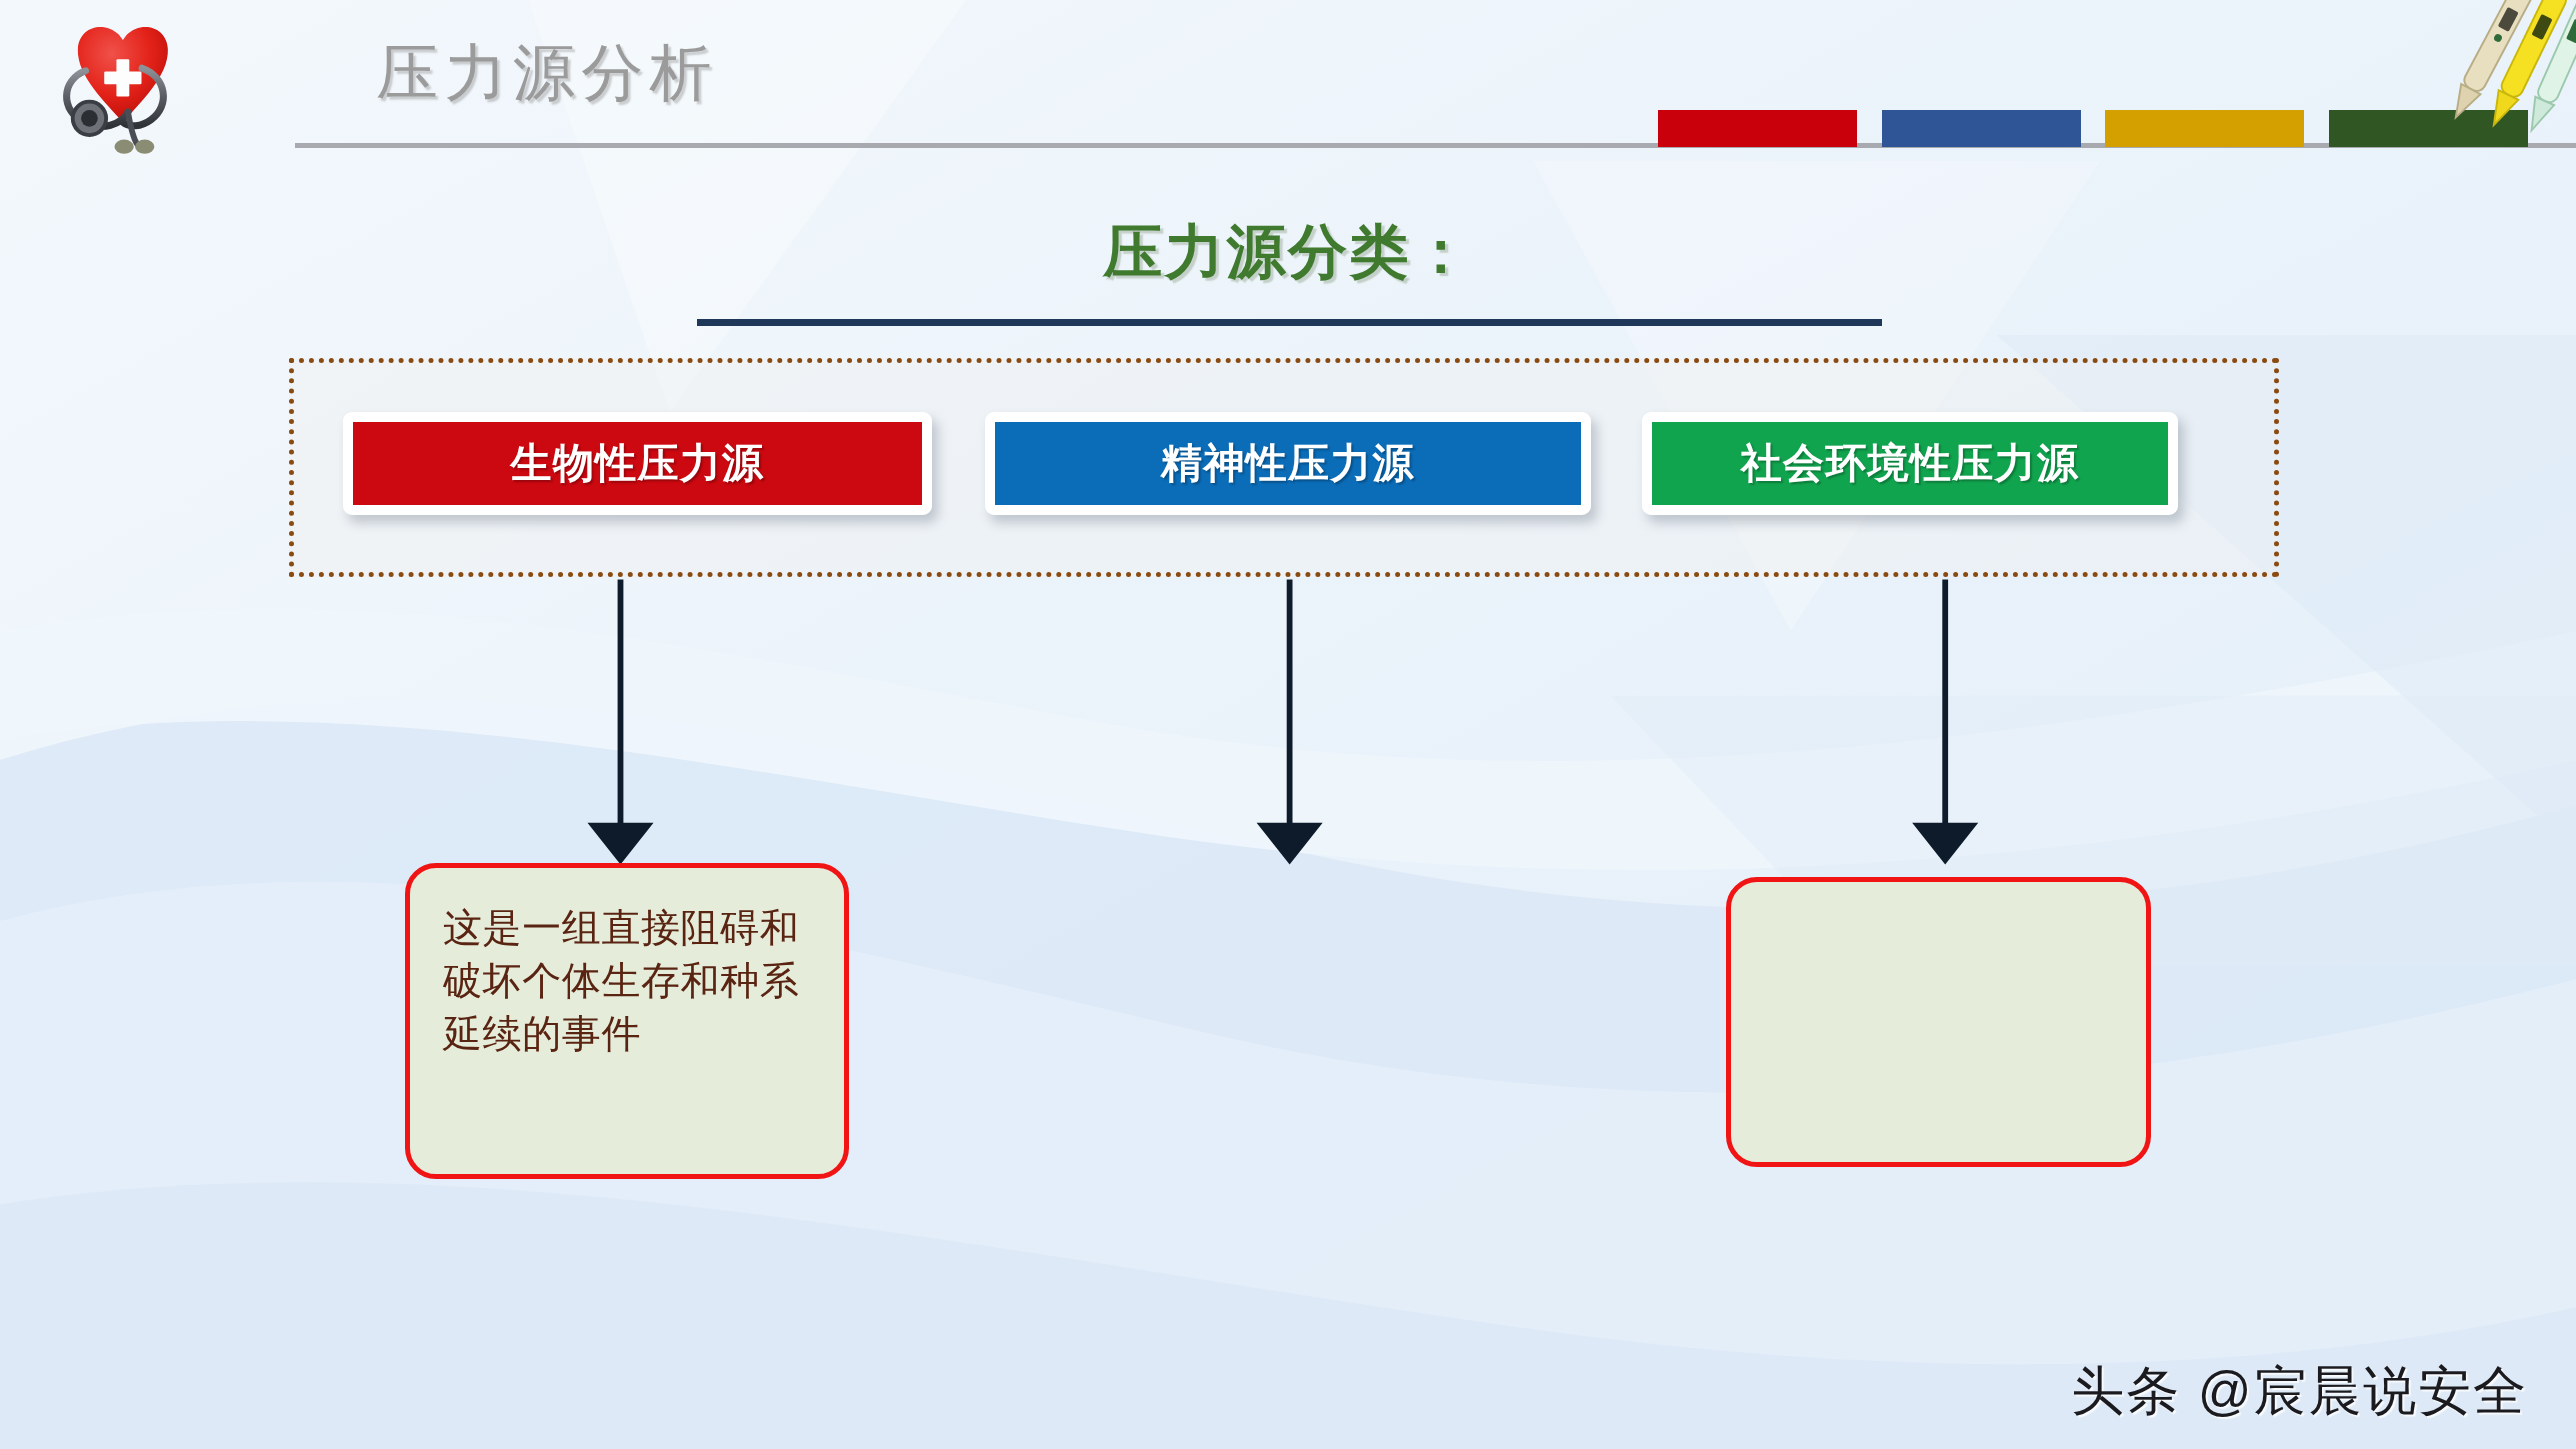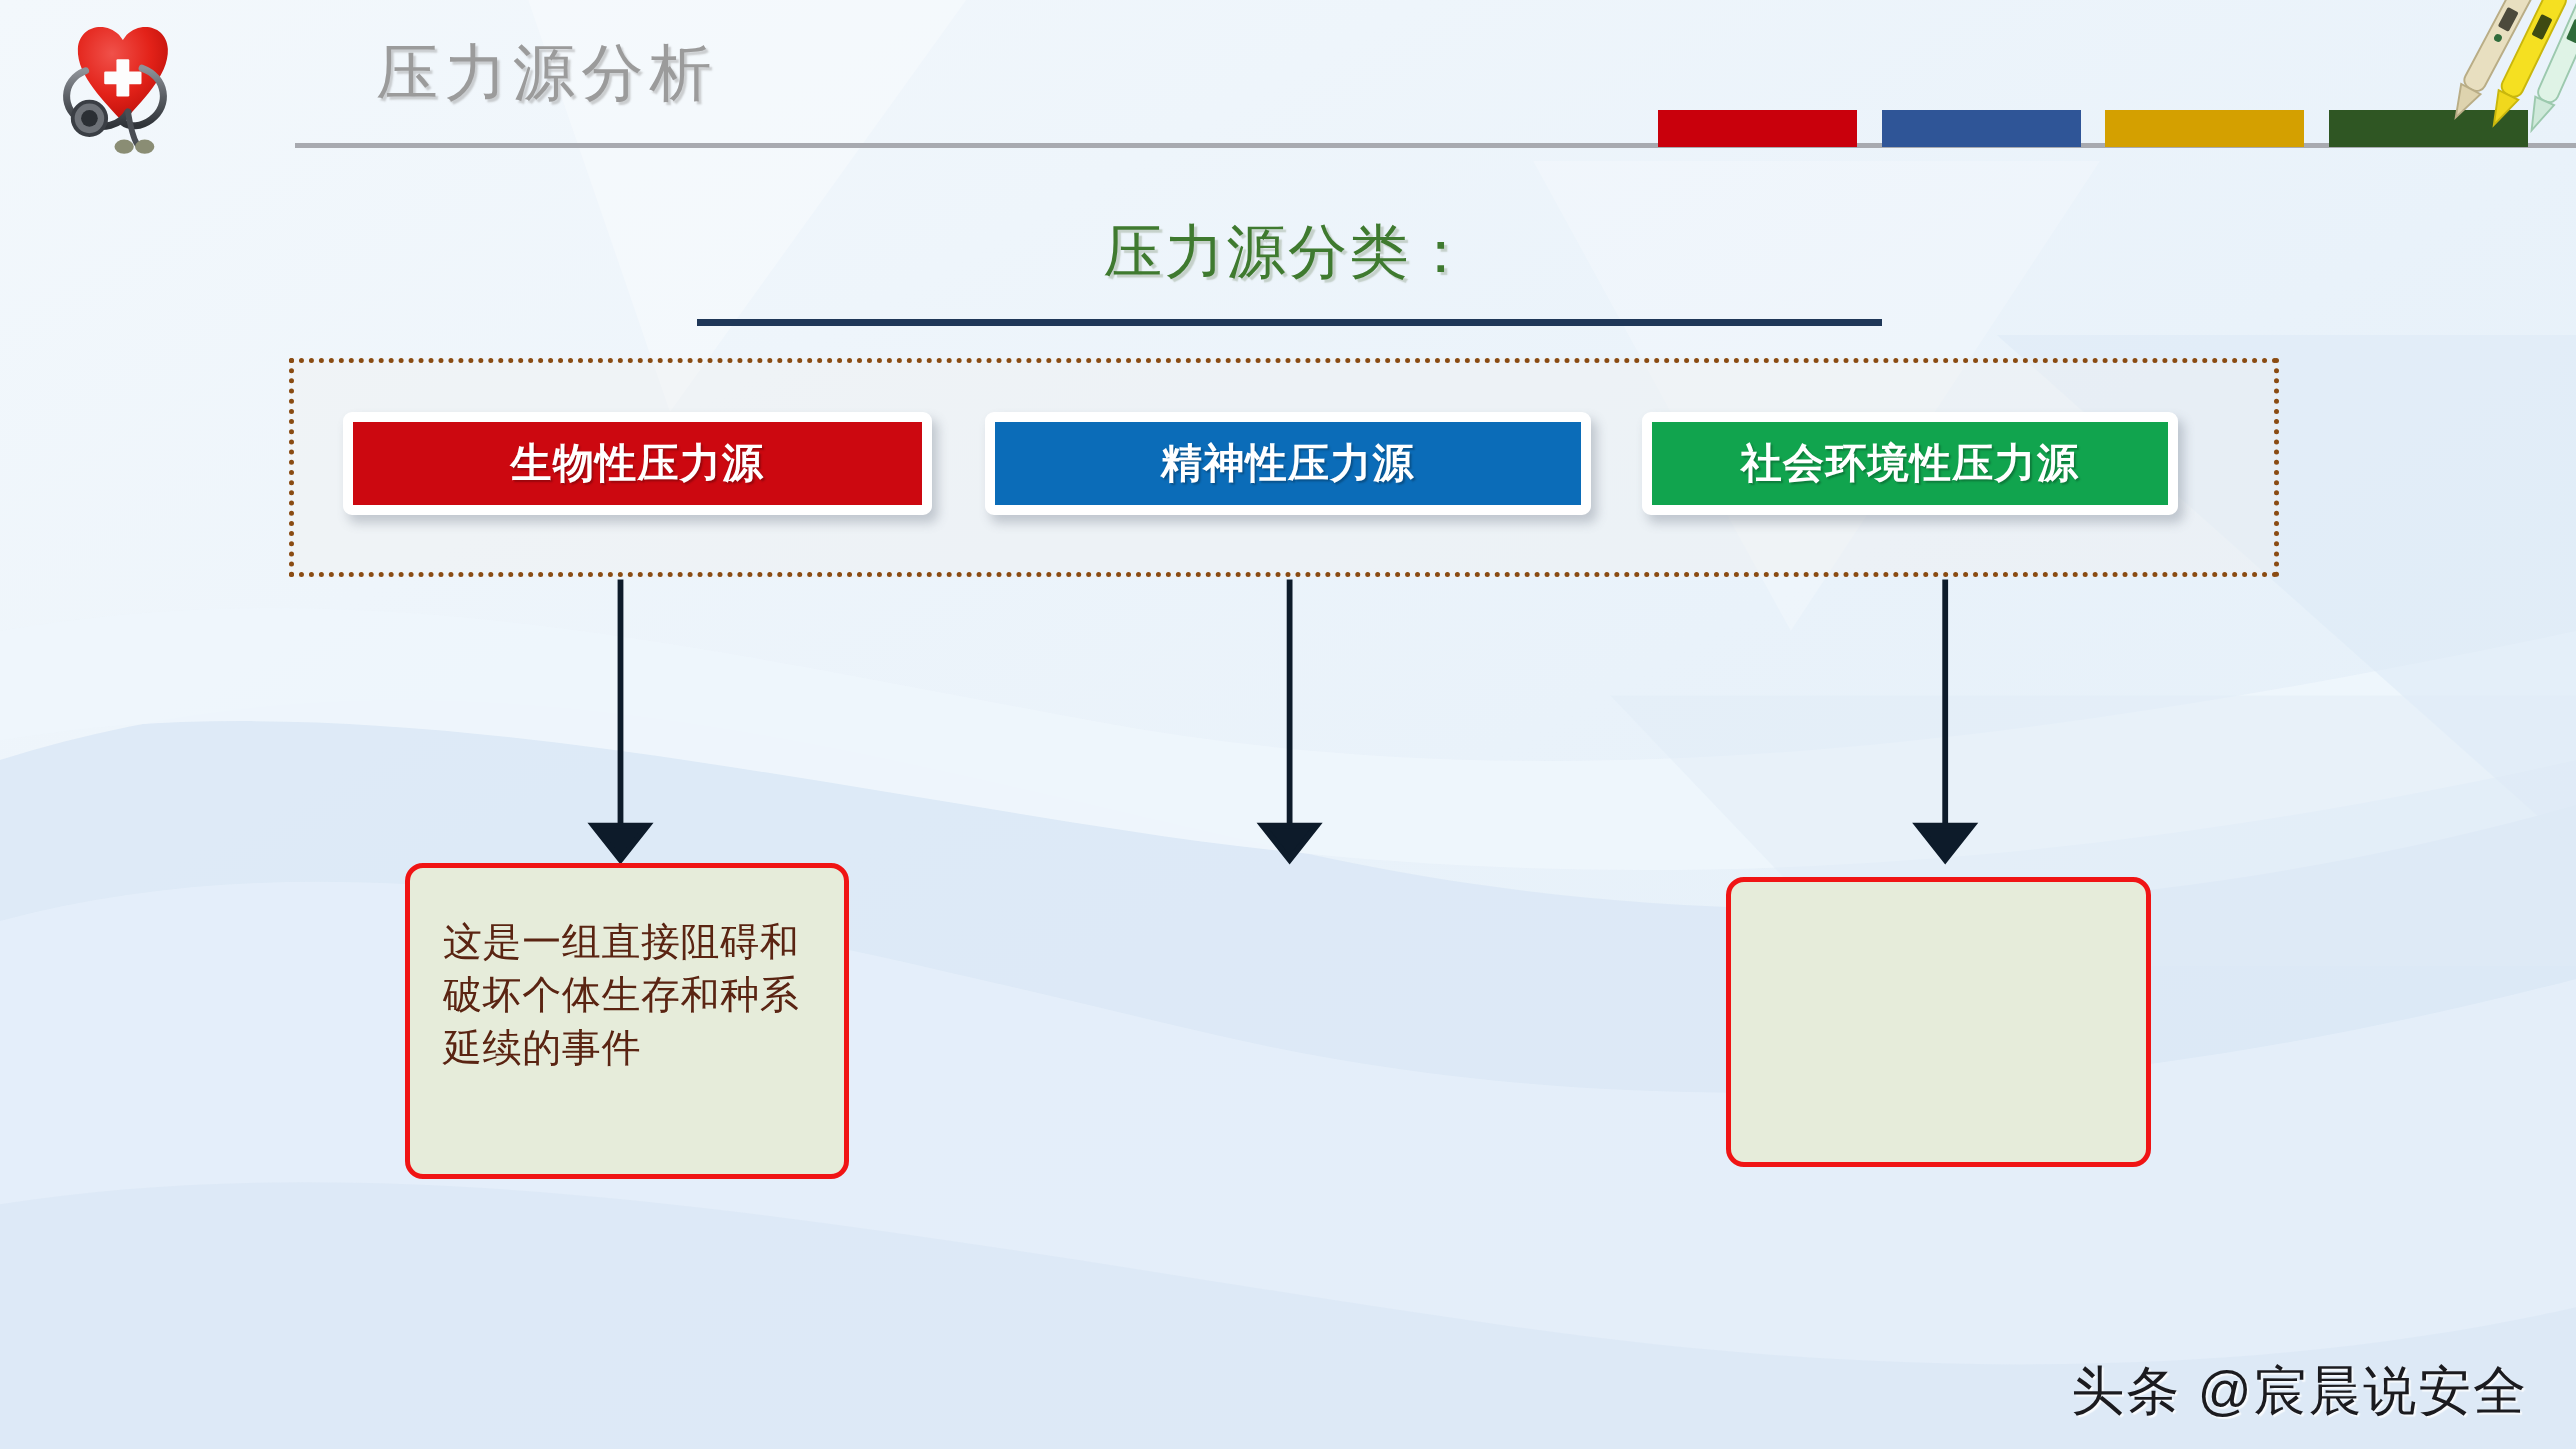--- a/index.html
+++ b/index.html
@@ -85,21 +85,21 @@
   
   .section-heading {
     position: absolute;
     left: 0;
     top: 213px;
     width: 100%;
     text-align: center;
   }
   .section-heading .txt {
     font-size: 59px;
-    font-weight: normal;
+    font-weight: bold;
     color: #3f7a2f;
     letter-spacing: 2.6px;
     text-shadow: 3.2px 3.2px 1.3px rgba(120,140,110,0.35);
     text-align: center;
   }
   .heading-underline {
     position: absolute;
     left: 697px;
     top: 319px;
     width: 1185px;
@@ -157,24 +157,24 @@
     left: 0; top: 0;
     width: 2576px;
     height: 1449px;
     pointer-events: none;
   }
 
   
   .desc-card {
     position: absolute;
     border: 5.8px solid #f01414;
-    border-radius: 18px;
+    border-radius: 31px;
     background: #e6ecda;
     box-sizing: border-box;
-    padding: 47px 30px 26px 33px;
+    padding: 33px 30px 26px 33px;
   }
   .desc-card .body {
     color: #5a2412;
     font-size: 39px;
     line-height: 1.36;
     font-weight: 500;
     letter-spacing: 0.6px;
   }
   .card-0 { left: 405px;  top: 863px; width: 444px; height: 316px; }
   .card-1 { left: 1074px; top: 877px; width: 419px; height: 304px; }

